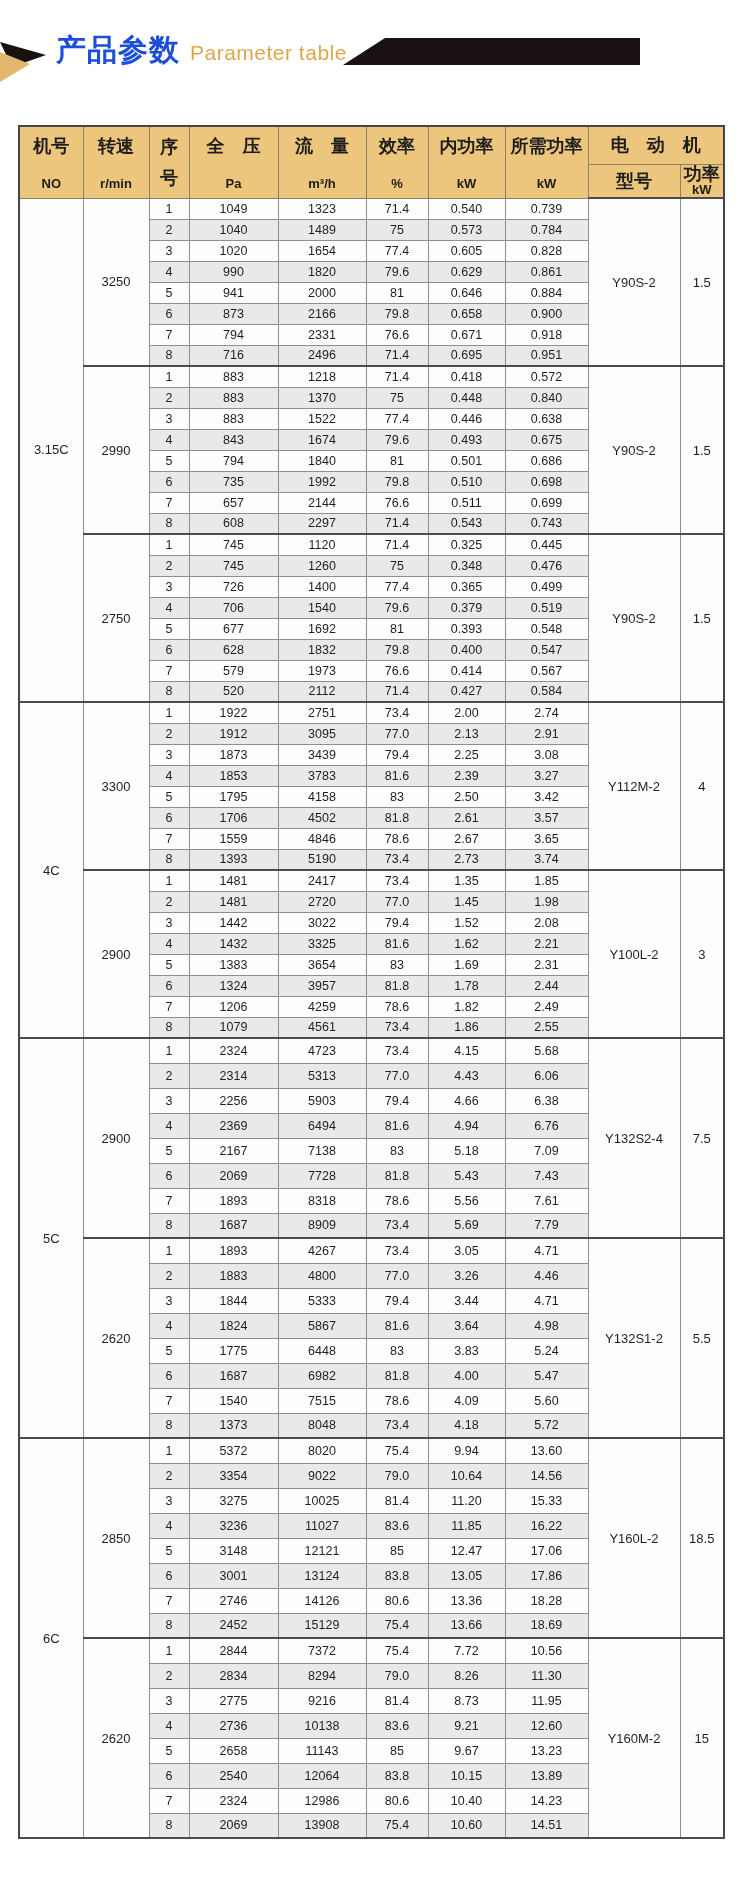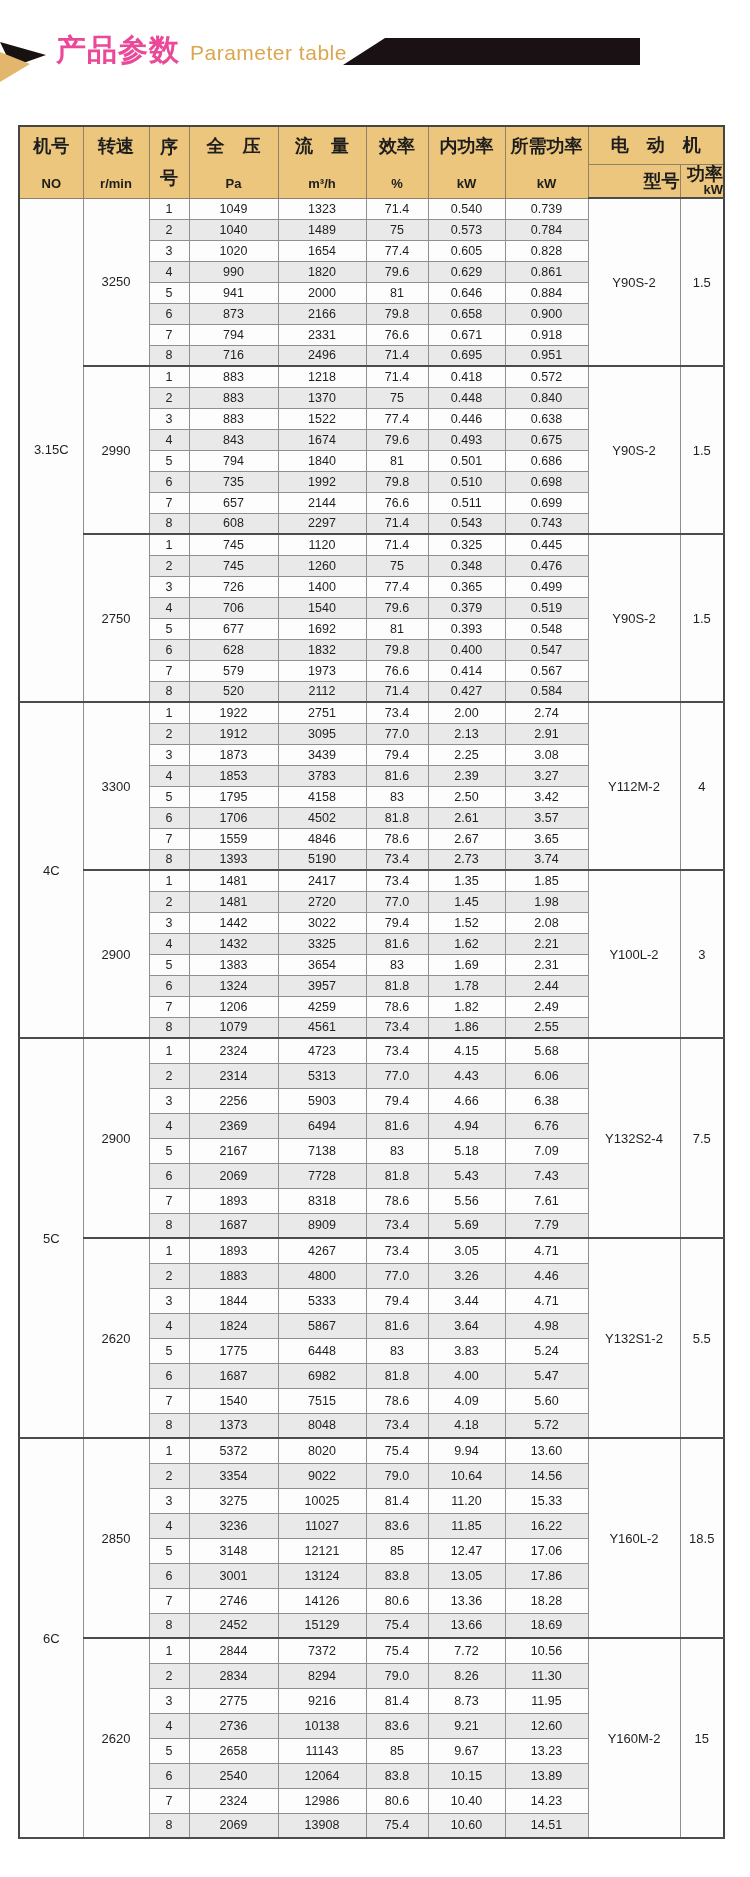--- a/index.html
+++ b/index.html
@@ -6,21 +6,21 @@
   html,body { background:#ffffff; }
   body {
     width:750px; height:1877px; position:relative;
     font-family:"Liberation Sans", sans-serif; color:#222;
   }
   
   .title-band { position:absolute; left:0; top:28px; width:750px; height:56px; }
   .deco { position:absolute; left:0; top:6px; }
   .title-zh {
     position:absolute; left:56px; top:2px;
-    font-size:30px; font-weight:bold; color:#ec4899; letter-spacing:1px;
+    font-size:30px; font-weight:bold; color:#1d4ed8; letter-spacing:1px;
     font-family:"DejaVu Sans", sans-serif;
   }
   .title-en {
     position:absolute; left:190px; top:13px;
     font-size:21px; color:#dba74e; letter-spacing:0.5px;
   }
   .banner {
     position:absolute; left:343px; top:10px; width:297px; height:27px;
     background:#191113;
     clip-path:polygon(42px 0, 100% 0, 100% 100%, 0 100%);
@@ -31,21 +31,21 @@
     border-collapse:collapse; table-layout:fixed;
     border:2px solid #454545;
   }
   .param th {
     background:#ecc67c; border:1px solid #8f8266;
     font-weight:bold; color:#1d1d1d; text-align:center; vertical-align:middle;
     font-family:"DejaVu Sans", sans-serif;
   }
   .param thead tr:first-child th { height:38px; }
   .param th.h2 { height:77px; }
-  .param thead tr:last-child th { border-bottom:2px solid #4c4c4c;text-align:right; }
+  .param thead tr:last-child th { border-bottom:2px solid #4c4c4c; }
   .param th .zh { font-size:18px; }
   .param th .unit { font-size:13px; margin-top:11px; font-family:"Liberation Sans", sans-serif; }
   .param th .tight { margin-top:0; line-height:1.05; }
   .param th.h2 .inner { display:flex; flex-direction:column; justify-content:space-evenly; height:70px; }
   .param td {
     border:1px solid #8f8f8f; text-align:center; vertical-align:middle;
     font-size:12.5px; color:#1f1f1f; background:#fdfdfd;
   }
   .param td.g { background:#e9e9e9; }
   .param td.w { background:#fdfdfd; }

